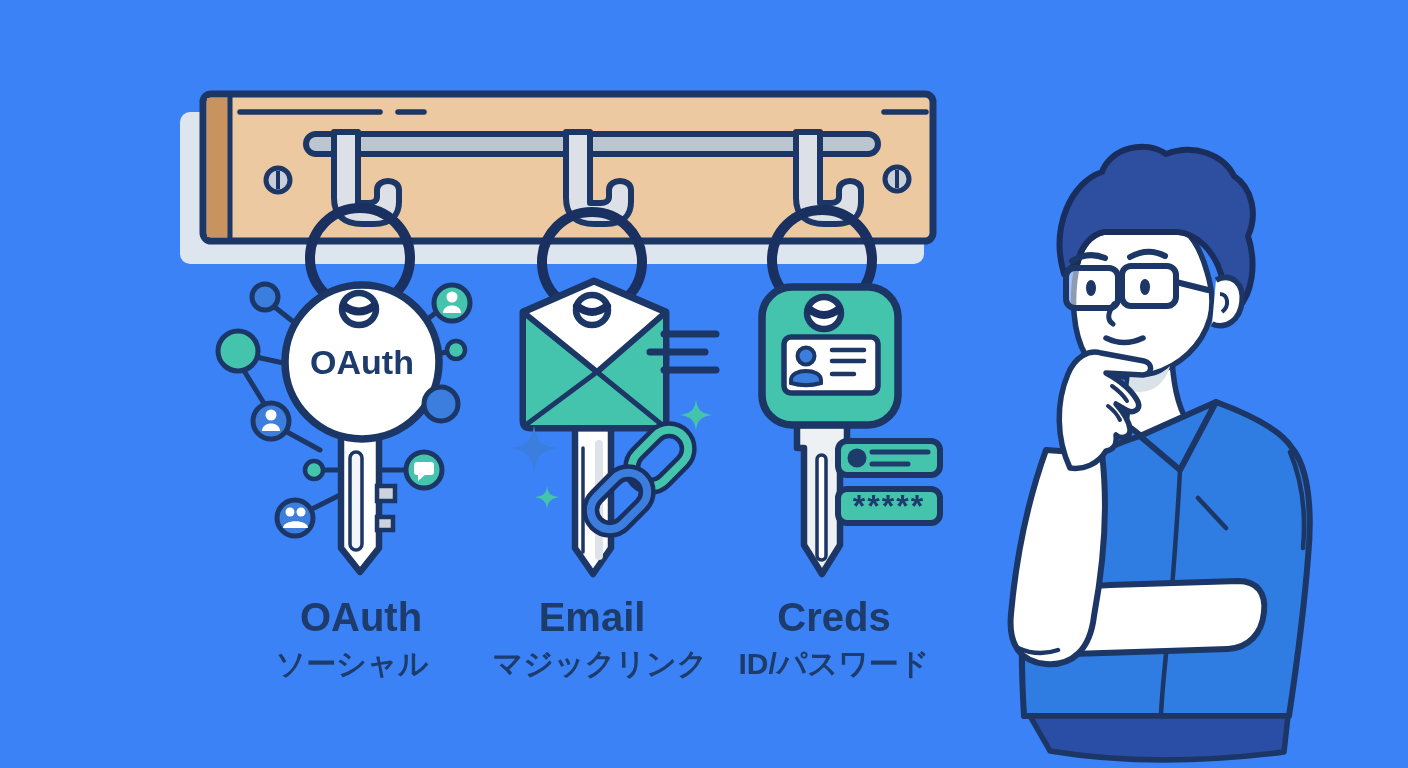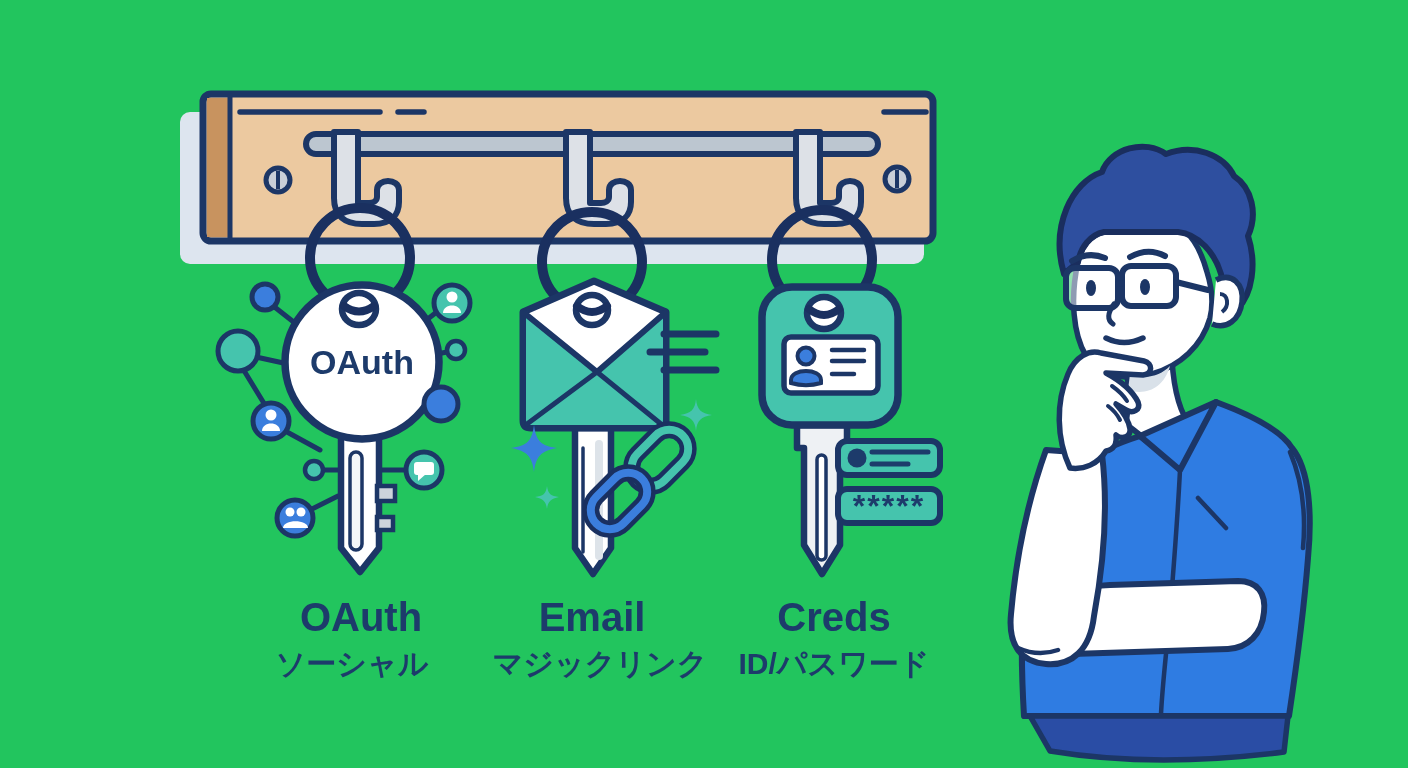--- a/index.html
+++ b/index.html
@@ -1,16 +1,16 @@
 <!DOCTYPE html>
 <html><head>
 <meta charset="utf-8">
 <style>
   html,body{margin:0;padding:0;background:#fff;}
-  .stage{position:relative;width:1408px;height:768px;background:#22c55e;overflow:hidden;
+  .stage{position:relative;width:1408px;height:768px;background:#3b82f6;overflow:hidden;
          font-family:"Liberation Sans","DejaVu Sans",sans-serif;}
   .stage svg{position:absolute;inset:0;}
   text{font-family:"Liberation Sans","DejaVu Sans",sans-serif;}
 </style>
 </head>
 <body>
 
 <div class="stage">
 <svg viewBox="0 0 1408 768" width="1408" height="768">
 

